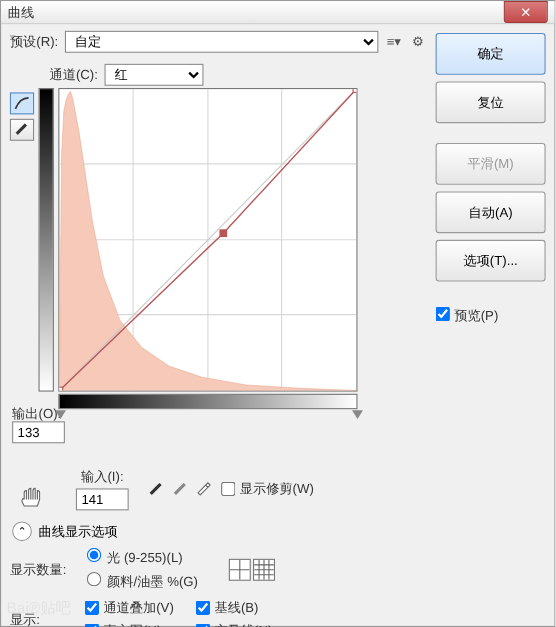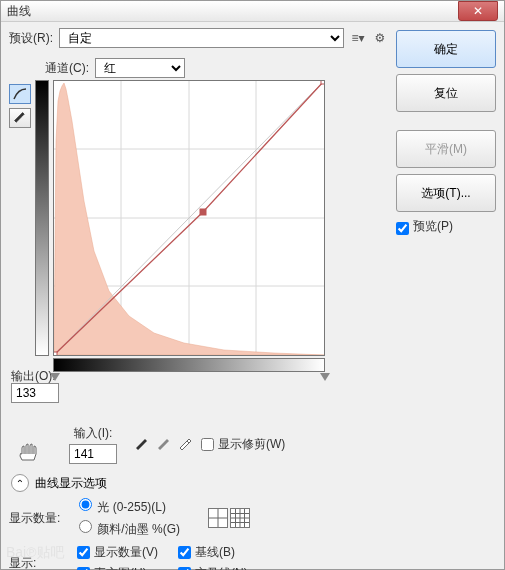--- a/index.html
+++ b/index.html
@@ -38,21 +38,21 @@
 .num-input { width: 48px; text-align:left; }
 .input-row { display:flex; align-items:center; gap:8px; margin-top:16px; margin-left: 60px; }
 .eyedroppers { display:flex; gap:6px; margin-left:8px; }
 .chk { display:flex; align-items:center; gap:4px; }
 .expander { display:flex; align-items:center; gap:6px; margin:10px 0 6px 2px; }
 .exp-btn { width:18px; height:18px; border:1px solid #999; border-radius:9px; background:#fff; display:flex; align-items:center; justify-content:center; font-size:10px; }
 .grid-icons { display:flex; gap:2px; }
 .grid-icon { width:20px; height:20px; border:1px solid #777; background:#fff; display:inline-flex; }
 .grid-icon svg { width:100%; height:100%; }
 .show-rows label { margin-right: 2px; }
-.preview-chk { margin-top:0; display:flex; align-items:flex-end; gap:4px; }
+.preview-chk { margin-top:17px; display:flex; align-items:flex-start; gap:4px; }
 .watermark { position:absolute; right:12px; bottom:10px; font-weight:bold; font-style:italic; }
 .watermark .p { color:#2aa02a; font-size:26px; } .watermark .s { color:#0b5dc0; font-size:26px; }
 .watermark .t { color:#888; font-size:10px; letter-spacing:2px; display:block; margin-top:-4px; }
 .baidu-wm { position:absolute; left:6px; bottom:8px; color:#ddd; font-size:14px; opacity:.7; }
 input[type=checkbox]{ width:13px; height:13px; }
 input[type=radio]{ margin-right:2px; }
 </style>
 </head>
 <body>
 
@@ -157,21 +157,21 @@
       </div>
 
       <div class="expander">
         <div class="exp-btn">⌃</div>
         <span>曲线显示选项</span>
       </div>
 
       <div class="row show-rows">
         <label style="width:62px">显示数量:</label>
         <div style="display:flex;flex-direction:column;gap:4px">
-          <label><input type="radio" name="amt" checked="" style=""> <span>光 (0-255)(L)</span></label>
+          <label><input type="radio" name="amt" checked="" style=""> <span>光 (9-255)(L)</span></label>
           <label><input type="radio" name="amt" style=""> <span>颜料/油墨 %(G)</span></label>
         </div>
         <div class="grid-icons" style="margin-left:20px">
           <span class="grid-icon">
               <svg>
                 <g stroke="#666">
                   <line x1="9" y1="0" x2="9" y2="18"></line>
                   <line x1="0" y1="9" x2="18" y2="9"></line>
                 </g>
               </svg>
@@ -189,21 +189,21 @@
               </svg>
             </span>
         </div>
       </div>
 
       <div class="row show-rows">
         <label style="width:60px">显示:</label>
         <div style="display:grid;grid-template-columns:auto auto;gap:4px 18px">
           <label class="chk">
               <input type="checkbox" checked="" style=""> 
-              <span>显示数量(V)</span>
+              <span>通道叠加(V)</span>
             </label>
           <label class="chk">
               <input type="checkbox" checked="" style=""> 
               <span>基线(B)</span>
             </label>
           <label class="chk">
               <input type="checkbox" checked="" style=""> 
               <span>直方图(H)</span>
             </label>
           <label class="chk">
@@ -213,20 +213,21 @@
         </div>
       </div>
 
     </div>
 
     <div class="right">
       <div class="btn primary">确定</div>
       <div class="btn">复位</div>
       <div style="height:6px"></div>
       <div class="btn disabled">平滑(M)</div>
+      <div class="btn">自动(A)</div>
       <div class="btn">选项(T)...</div>
       <label class="preview-chk">
         <input type="checkbox" checked="" style="">
         <span>预览(P)</span>
       </label>
     </div>
   </div>
 
   <div class="baidu-wm">Bai℗贴吧</div>
 </div>

